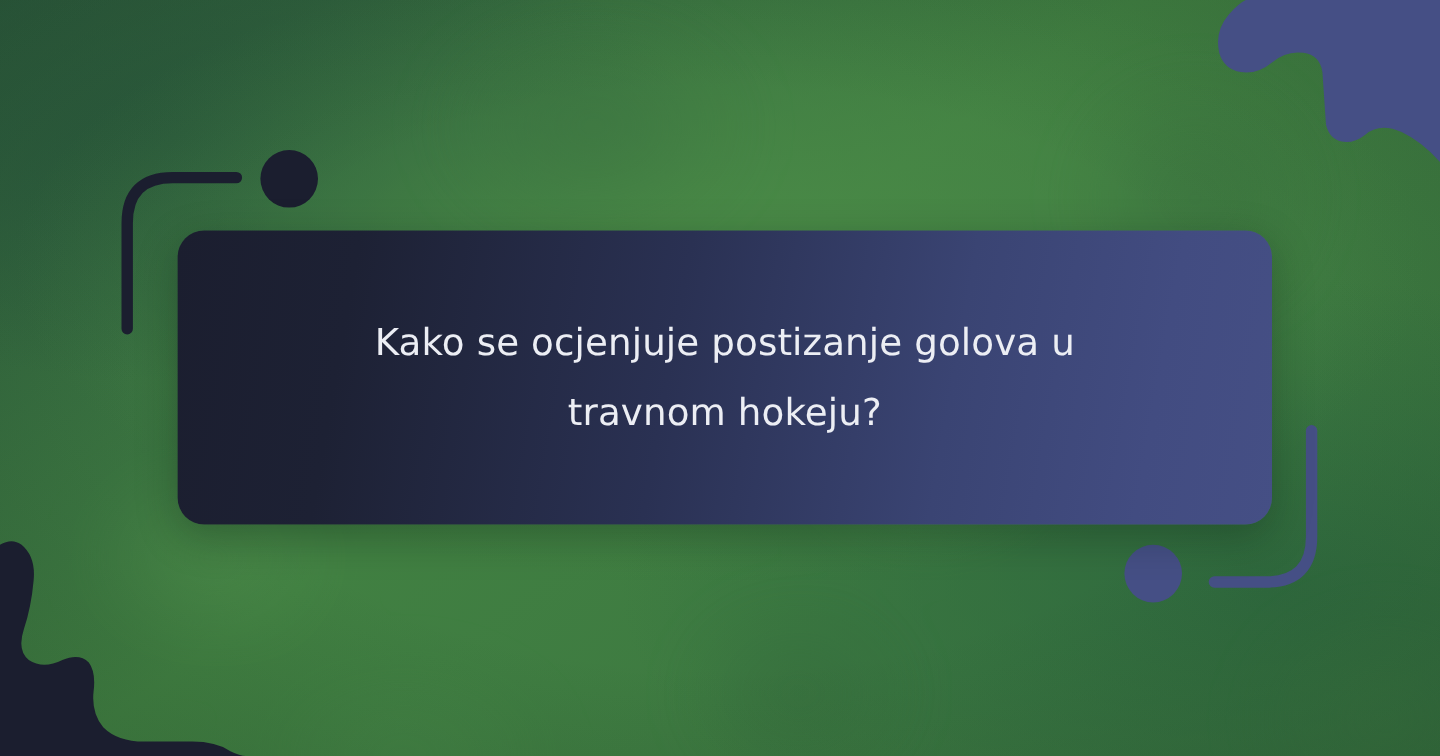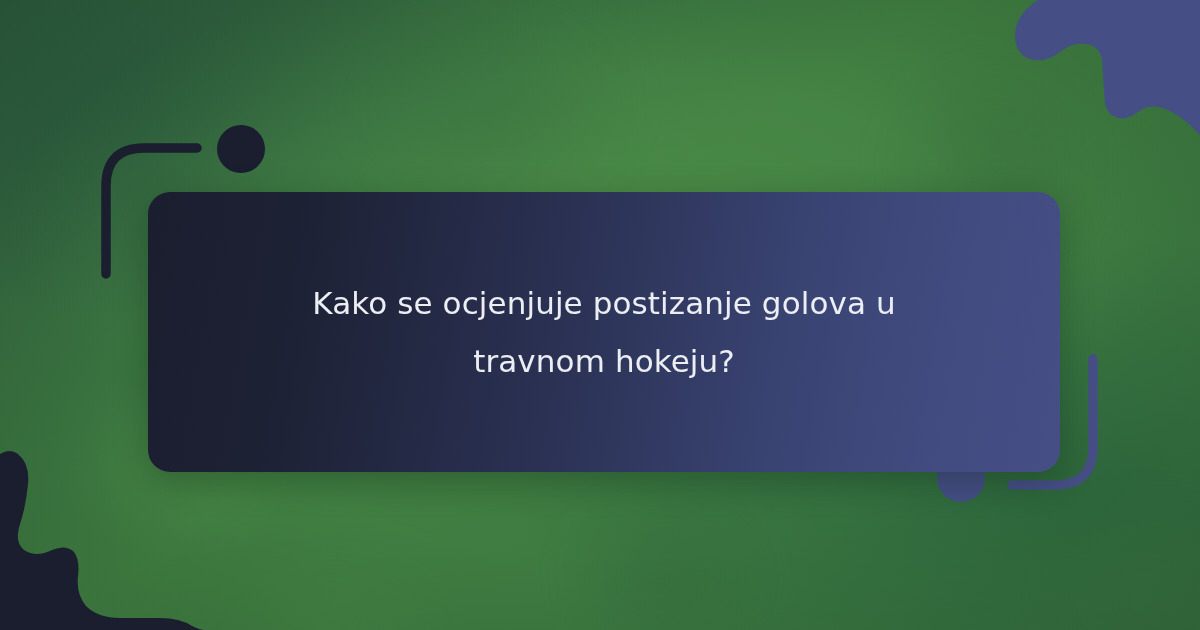--- a/index.html
+++ b/index.html
@@ -68,21 +68,21 @@
     position: absolute;
     border-radius: 50%;
   }
 
   
   .card {
     position: absolute;
     left: 148px;
     top: 192px;
     width: 912px;
-    height: 280px;
+    height: 245px;
     border-radius: 22px;
     background: linear-gradient(100deg, #1b1e2f 0%, #1d2134 16%, #2a3153 45%, #3a4473 70%, #424c81 88%, #454f85 100%);
     box-shadow: 0 10px 34px rgba(10, 25, 15, .30);
     display: flex;
     align-items: center;
     justify-content: center;
     box-sizing: border-box;
     padding: 6px 60px;
     z-index: 5;
   }

